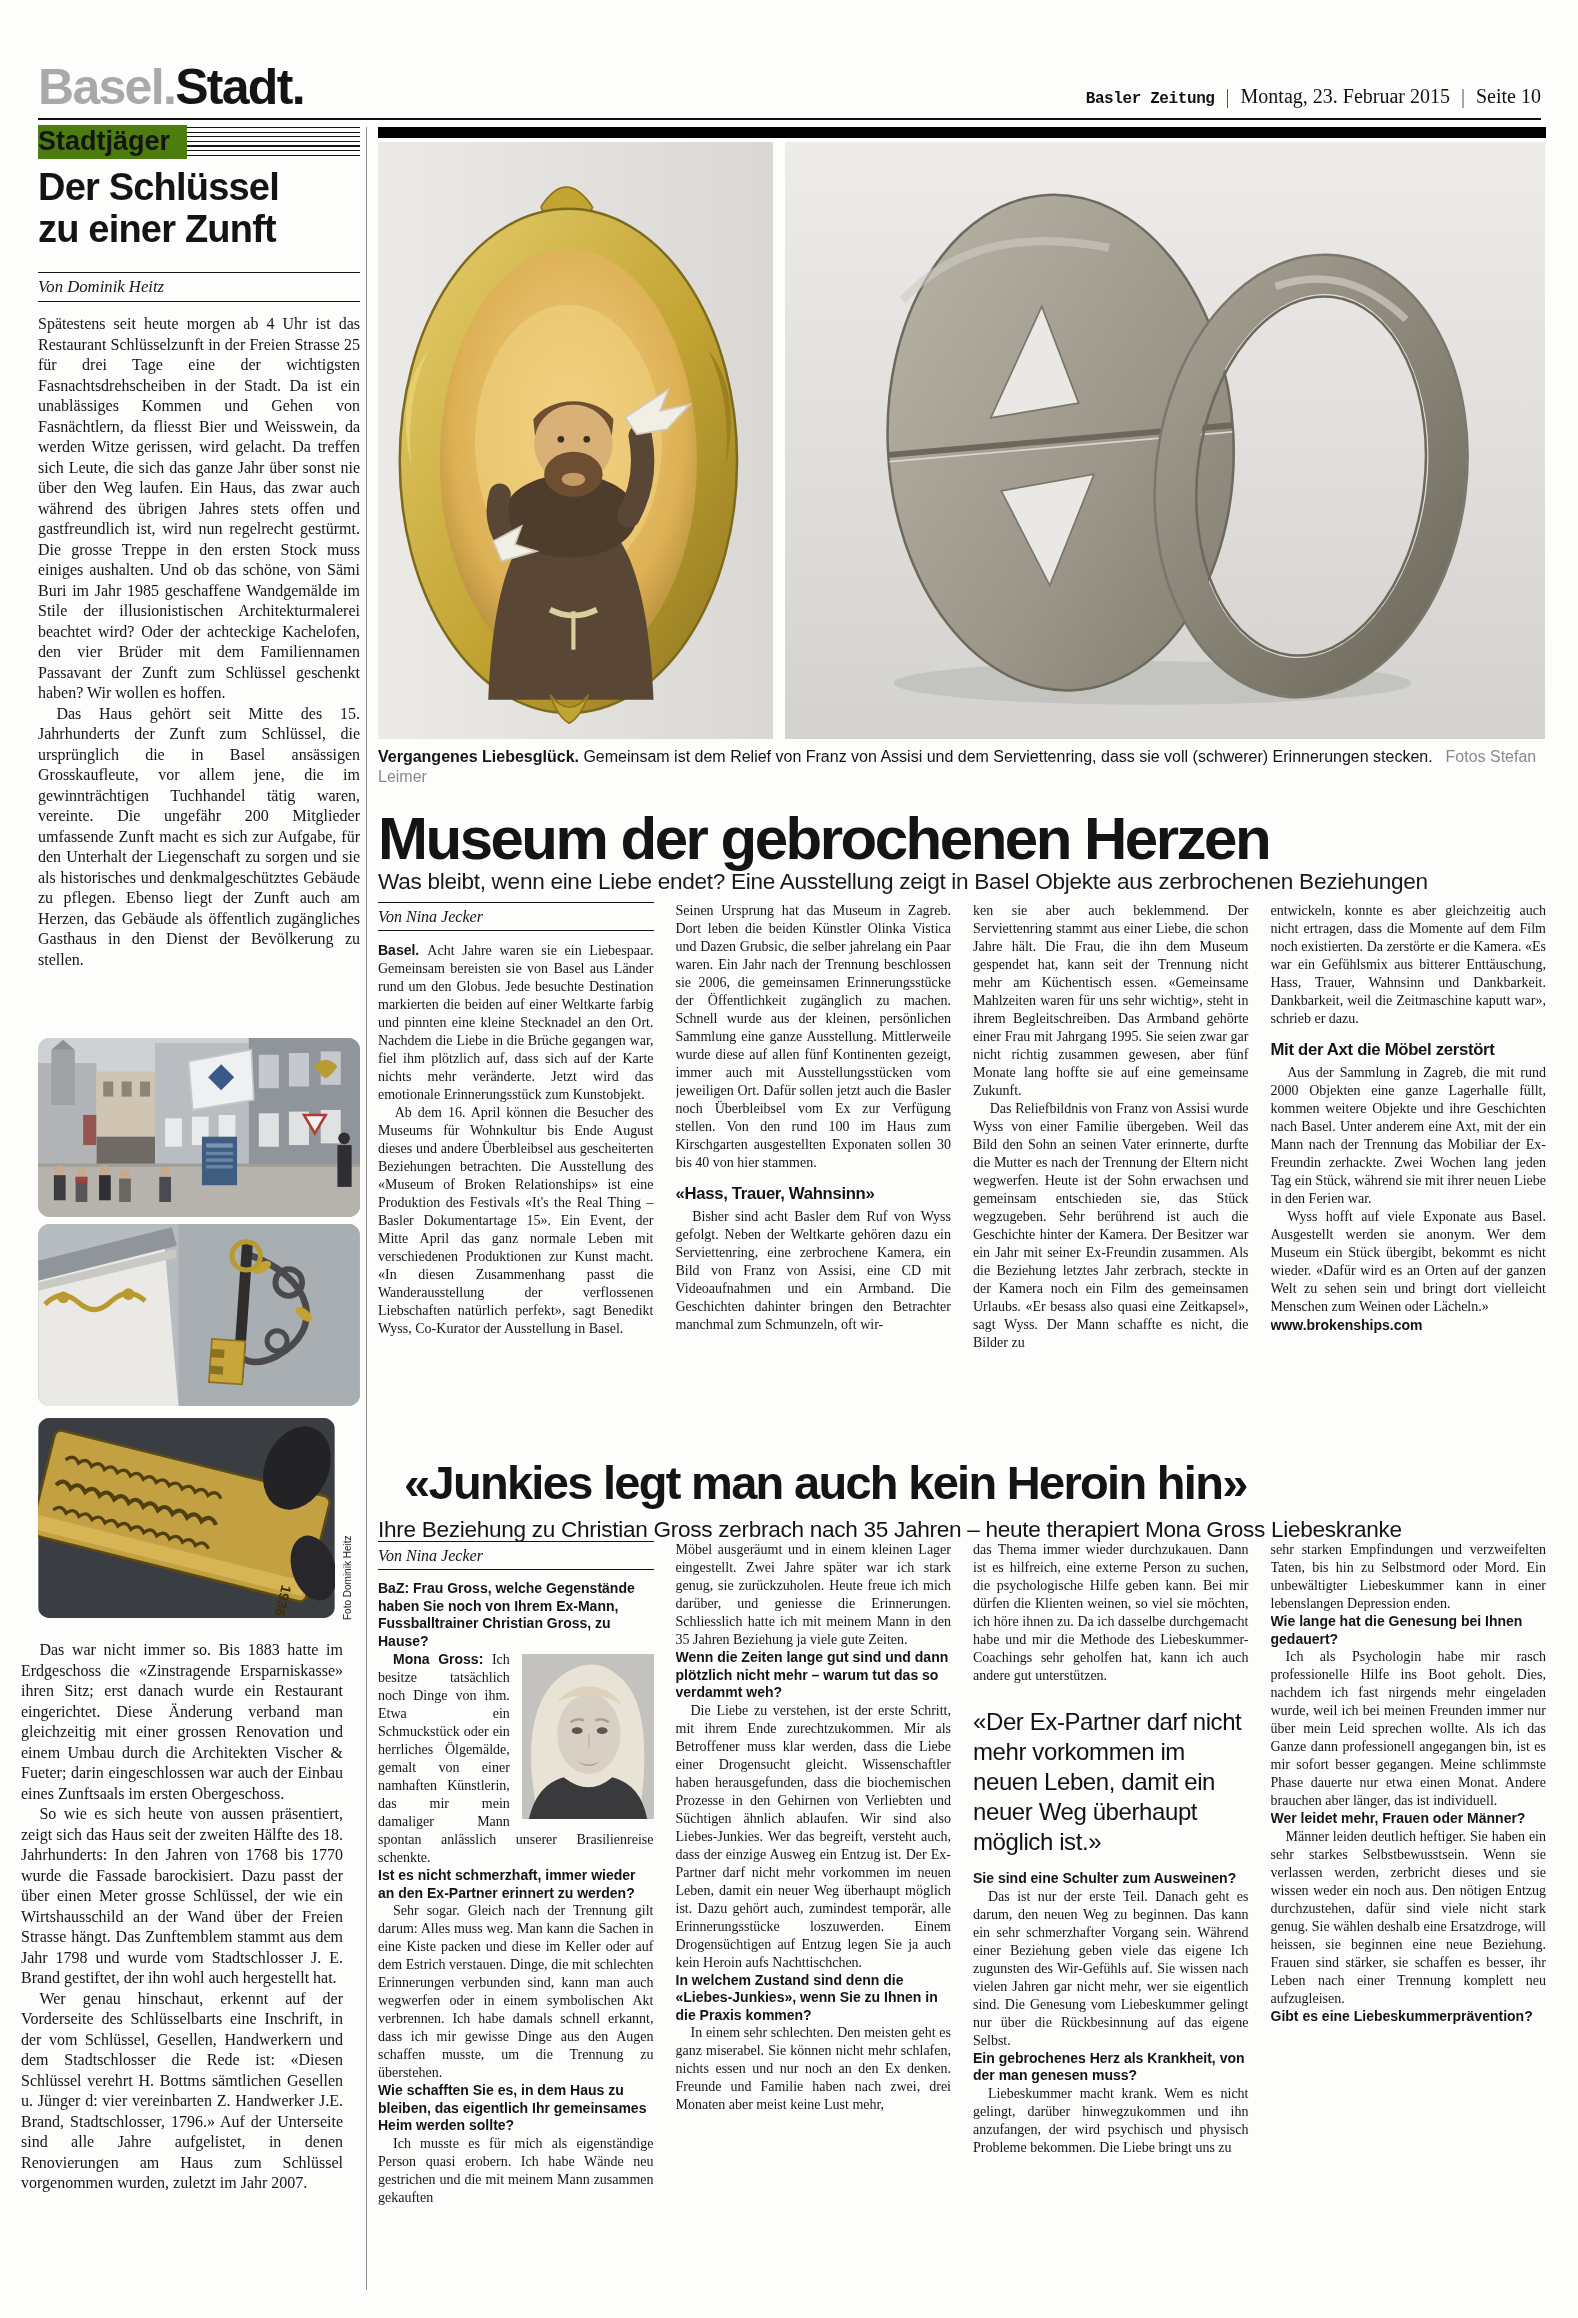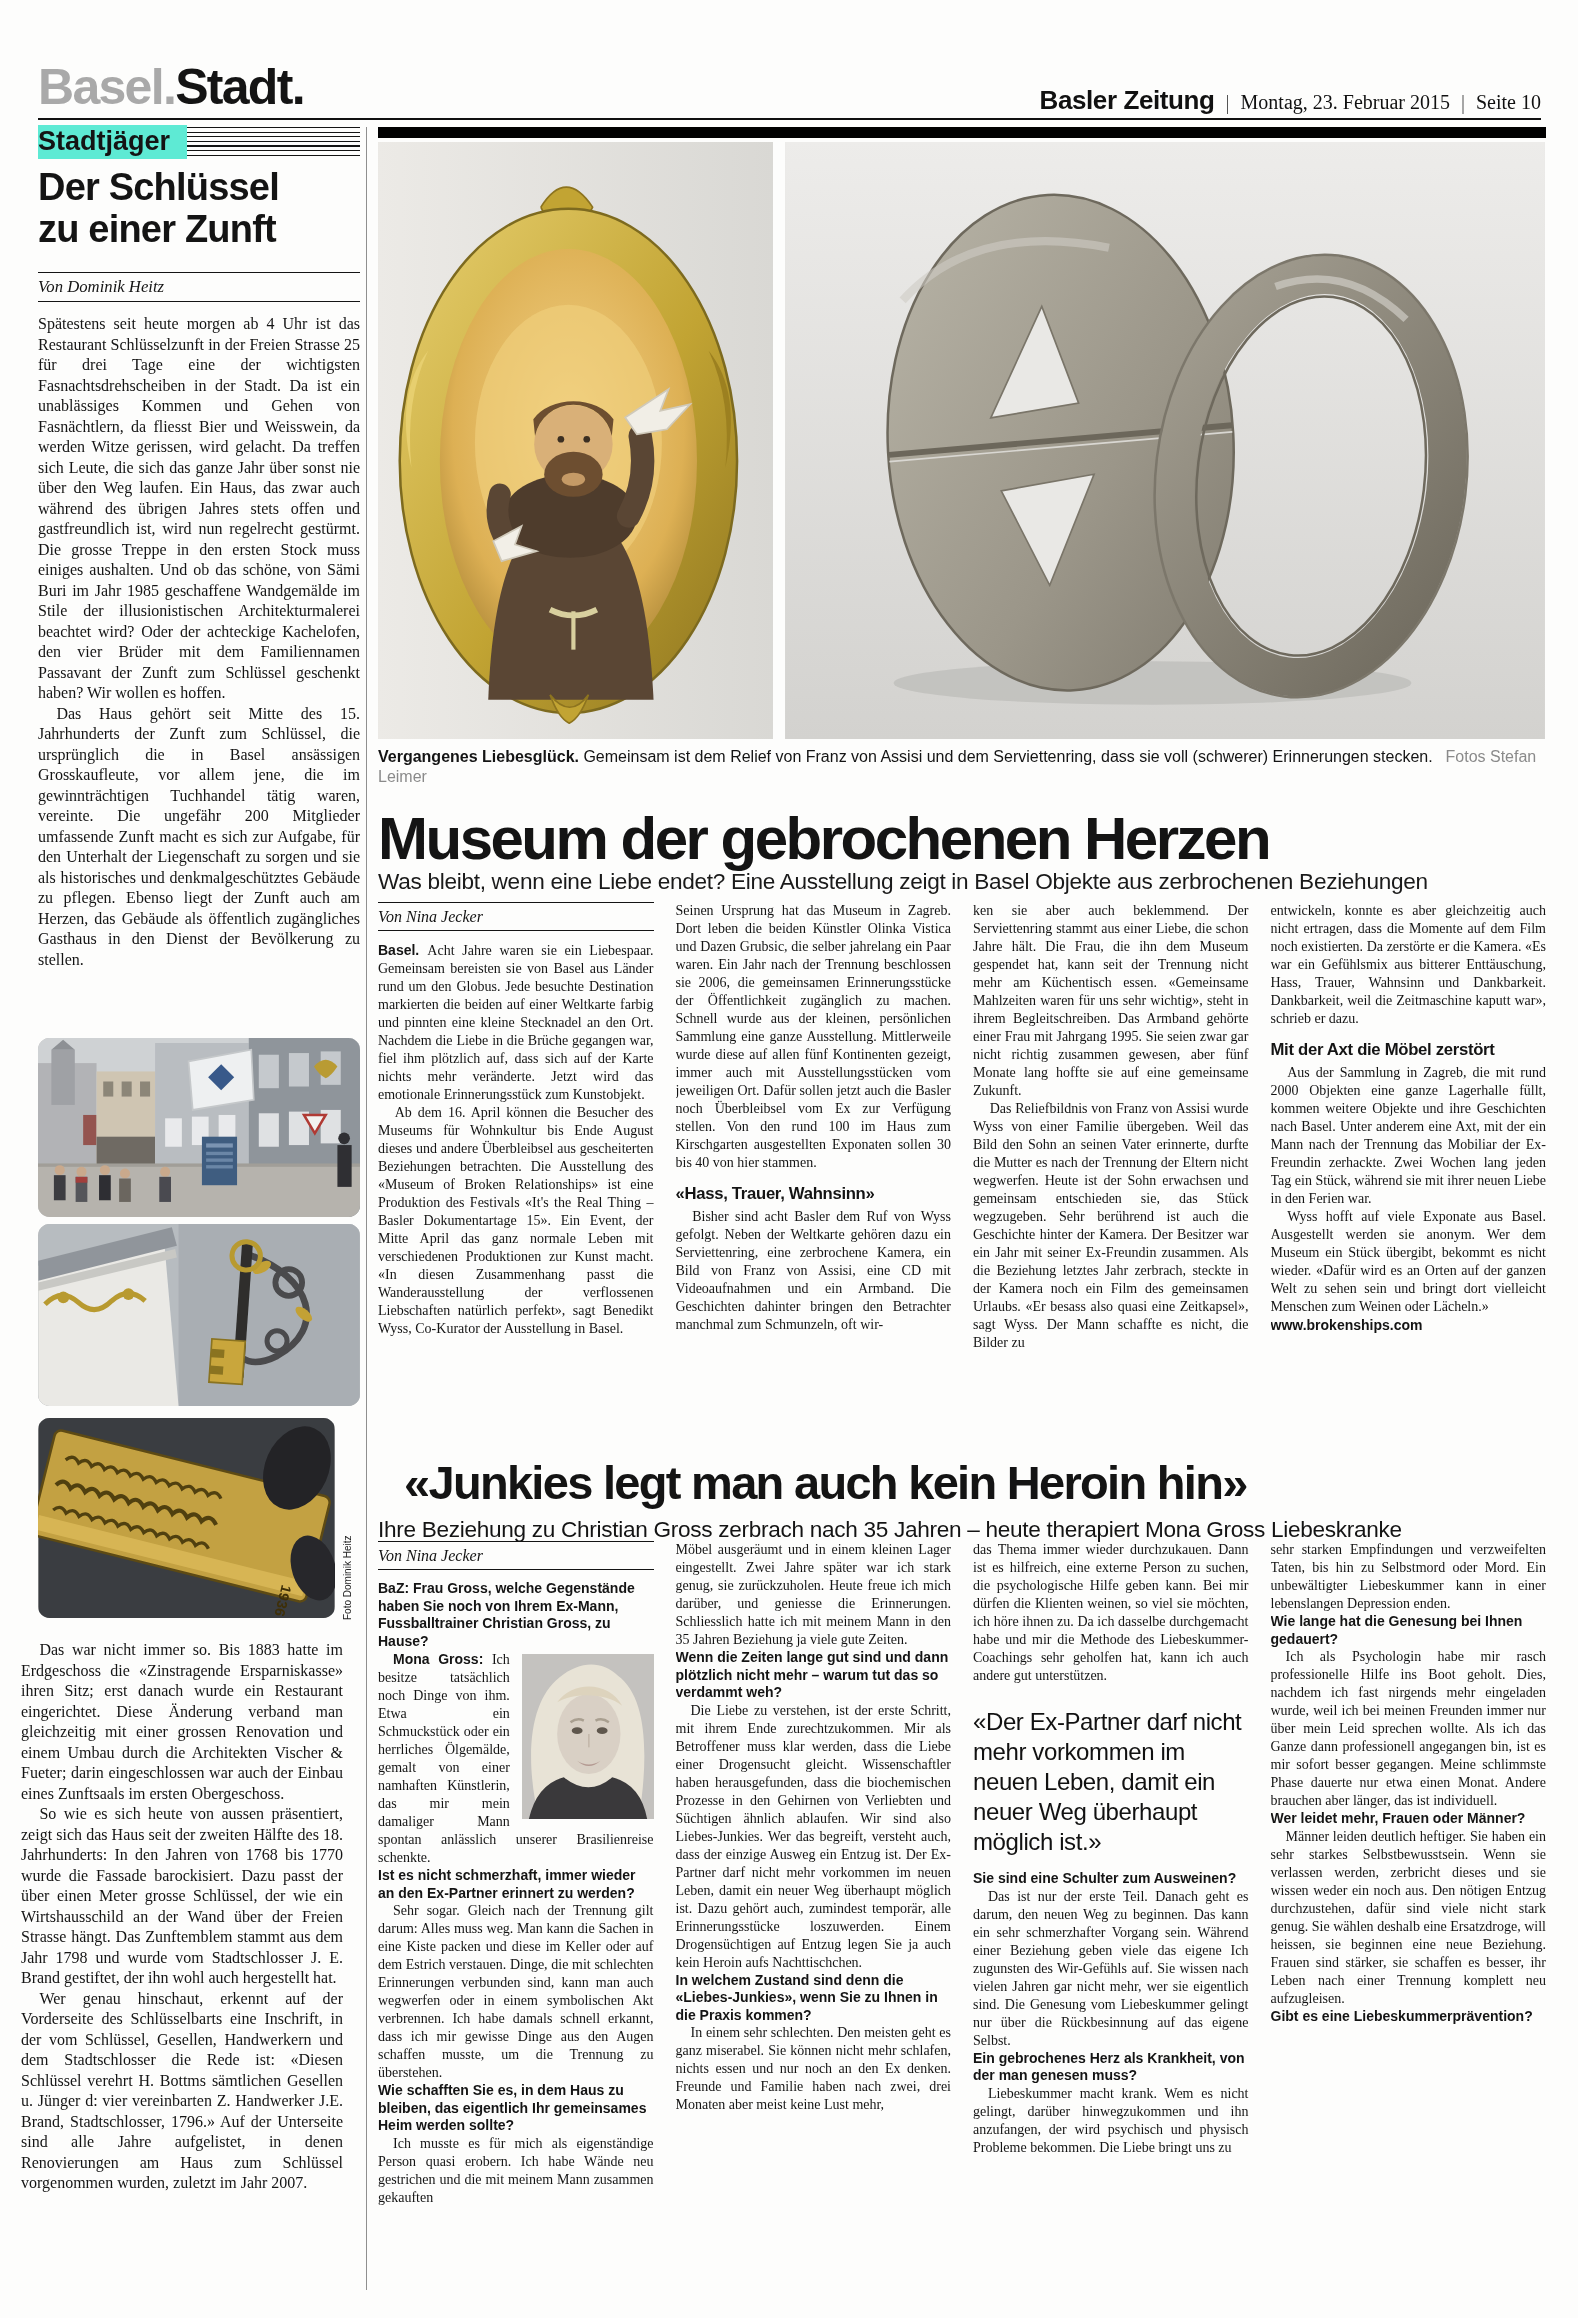--- a/index.html
+++ b/index.html
@@ -4,32 +4,32 @@
 <style>
   html,body{margin:0;padding:0;}
   body{width:1579px;height:2319px;position:relative;background:#fdfdfc;color:#141414;
        font-family:"Liberation Serif",serif;overflow:hidden;}
   .abs{position:absolute;}
 
   
   .masthead{left:38px;top:62px;font:900 50px/50px "Liberation Sans",sans-serif;letter-spacing:-1.7px;}
   .masthead .grey{color:#a9a9a9;}
   .issue{right:38px;top:85px;font-size:20px;color:#111;}
-  .issue b{font-family:Liberation Sans, sans-serif;font-size:26px;letter-spacing:-0.4px;}
+  .issue b{font-family:Liberation Mono, monospace;font-size:16px;letter-spacing:-0.4px;}
   .issue .sep{color:#555;padding:0 11px;font-weight:300;}
   .head-rule{left:38px;top:118px;width:1503px;height:1.7px;background:#111;}
   .top-bar{left:378px;top:127px;width:1168px;height:11px;background:#000;}
   .v-divider{left:366px;top:127px;width:0.8px;height:2163px;background:#8f8f8f;}
 
   
   .rail{left:38px;top:125px;width:322px;}
   .kicker{position:relative;height:33px;margin-bottom:8.4px;}
   .kicker .lines{position:absolute;left:0;right:0;top:1.7px;bottom:1.7px;
     background:repeating-linear-gradient(to bottom,#141414 0 1.3px,transparent 1.3px 4.6px);}
-  .kicker .label{position:relative;display:inline-block;background:#5eead4;
+  .kicker .label{position:relative;display:inline-block;background:#4d7c0f;
     font:700 27px/32px "Liberation Sans",sans-serif;padding:0 16.7px 1.7px 0;letter-spacing:0;}
   .rail-headline{font:700 38px/42px "Liberation Sans",sans-serif;letter-spacing:-0.8px;margin:5px 0 22px;}
   .byline-block{border-top:1.7px solid #141414;border-bottom:0.8px solid #141414;
     font:italic 16.7px/28px "Liberation Serif",serif;margin-bottom:11.7px;}
   .rail-body{font-size:16px;line-height:20.5px;text-align:justify;hyphens:auto;overflow:hidden;}
   .rail-body p{margin:0;text-indent:18.4px;}
   .rail-body p.noindent{text-indent:0;}
   .rail-photo{left:38px;width:322px;border-radius:11.7px;overflow:hidden;background:#bbb;}
   .vert-credit{left:337px;top:1420px;width:22px;height:200px;
     writing-mode:vertical-rl;transform:rotate(180deg);

